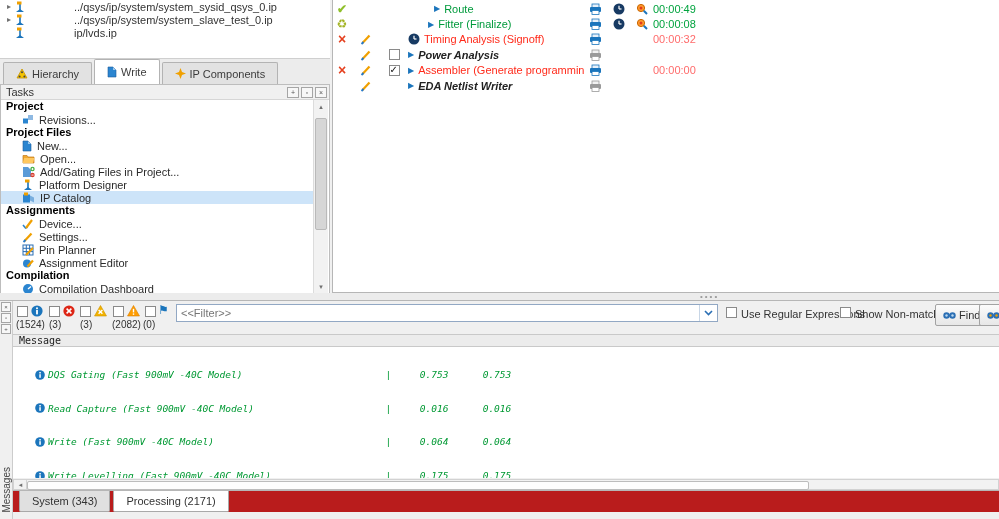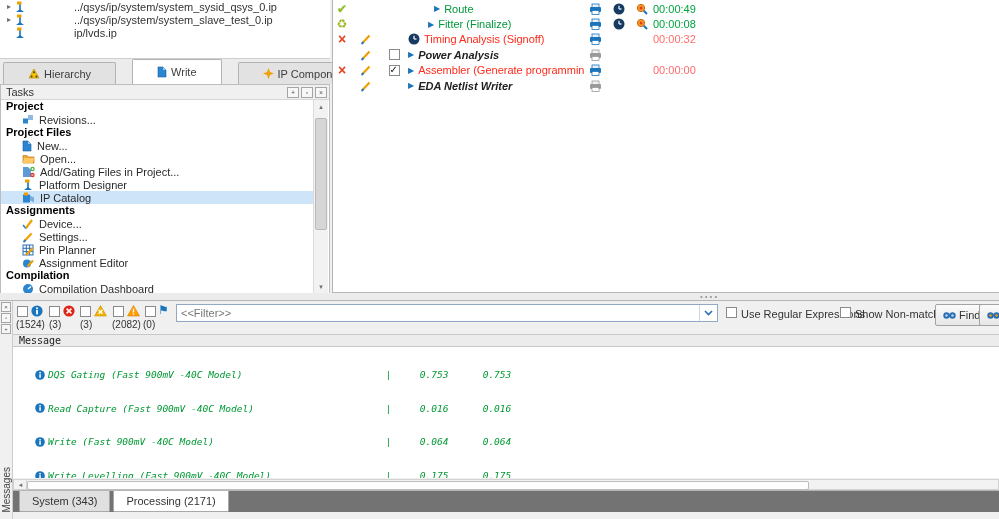--- a/index.html
+++ b/index.html
@@ -10,22 +10,22 @@
   
   .tree-panel{position:absolute;left:0;top:0;width:330px;height:58px;background:#fff;overflow:hidden;}
   .tree-row{display:flex;align-items:center;height:13px;padding-left:4px;}
   .tw-exp{width:10px;font-size:8px;color:#6e6e6e;text-align:center;flex:0 0 10px;}
   .tree-row .ico{margin-right:4px;}
   .tree-label{color:#333;white-space:nowrap;margin-left:44px;}
 
   
   .doc-tabs{position:absolute;left:0;top:58px;width:330px;height:26px;background:#ececec;
             border-top:1px solid #cfcfcf;display:flex;align-items:flex-end;padding-left:3px;box-sizing:border-box;}
-  .tab{height:21px;display:flex;align-items:center;gap:4px;padding:0 24px;background:#e2e2e2;
-       border:1px solid #b3b3b3;border-bottom:none;border-radius:2px 2px 0 0;margin-right:16px;color:#3c3c3c;white-space:nowrap;}
+  .tab{height:21px;display:flex;align-items:center;gap:4px;padding:0 12px;background:#e2e2e2;
+       border:1px solid #b3b3b3;border-bottom:none;border-radius:2px 2px 0 0;margin-right:2px;color:#3c3c3c;white-space:nowrap;}
   .tab.active{background:#fff;height:24px;}
 
   
   .tasks-panel{position:absolute;left:0;top:84px;width:330px;height:211px;background:#fff;
                border:1px solid #bdbdbd;box-sizing:border-box;}
   .tasks-header{height:14px;background:#f0f0f0;border-bottom:1px solid #d6d6d6;display:flex;align-items:center;
                 padding:0 2px 0 5px;color:#333;}
   .tasks-header .spacer{flex:1;}
   .win-btn{width:12px;height:11px;border:1px solid #a5a5a5;background:#f7f7f7;font-size:7px;line-height:9px;
            text-align:center;color:#555;margin-left:2px;box-sizing:border-box;}
@@ -88,21 +88,21 @@
                border-top:1px solid #c9c9c9;border-bottom:1px solid #c9c9c9;box-sizing:border-box;
                font-family:"DejaVu Sans Mono",monospace;font-size:10px;line-height:11px;padding-left:6px;color:#222;}
   .msg-rows{position:absolute;left:13px;top:46px;right:0;height:131px;background:#fff;overflow:hidden;
             font-family:"DejaVu Sans Mono",monospace;font-size:9.5px;white-space:pre;}
   .msg-row{display:flex;align-items:center;height:11.6px;}
   .msg-row .micon{margin-left:22px;margin-right:3px;flex:0 0 auto;}
   .m-green{color:#009933;font-style:italic;}
   .h-scroll{position:absolute;left:13px;top:178px;right:0;height:11px;background:#f2f2f2;border:1px solid #d2d2d2;box-sizing:border-box;}
   .h-arrow{position:absolute;left:1px;top:0;width:11px;height:9px;font-size:7px;color:#6f6f6f;text-align:center;line-height:9px;border-right:1px solid #d2d2d2;}
   .h-thumb{position:absolute;left:13px;top:1px;width:780px;height:7px;background:#fdfdfd;border:1px solid #bcbcbc;border-radius:2px;}
-  .msg-tabs{position:absolute;left:13px;top:189px;right:0;height:22px;background:#737373;border-top:1px solid #b6b6b6;
+  .msg-tabs{position:absolute;left:13px;top:189px;right:0;height:22px;background:#b91c1c;border-top:1px solid #b6b6b6;
             display:flex;align-items:flex-start;padding-left:6px;box-sizing:border-box;}
   .btab{height:20px;display:flex;align-items:center;padding:0 12px;background:#e0e0e0;border:1px solid #a9a9a9;
         border-top:none;border-radius:0 0 2px 2px;margin-right:3px;color:#333;}
   .btab.active{background:#fff;}
 </style>
 </head>
 <body>
 
 <div class="screen">
 

